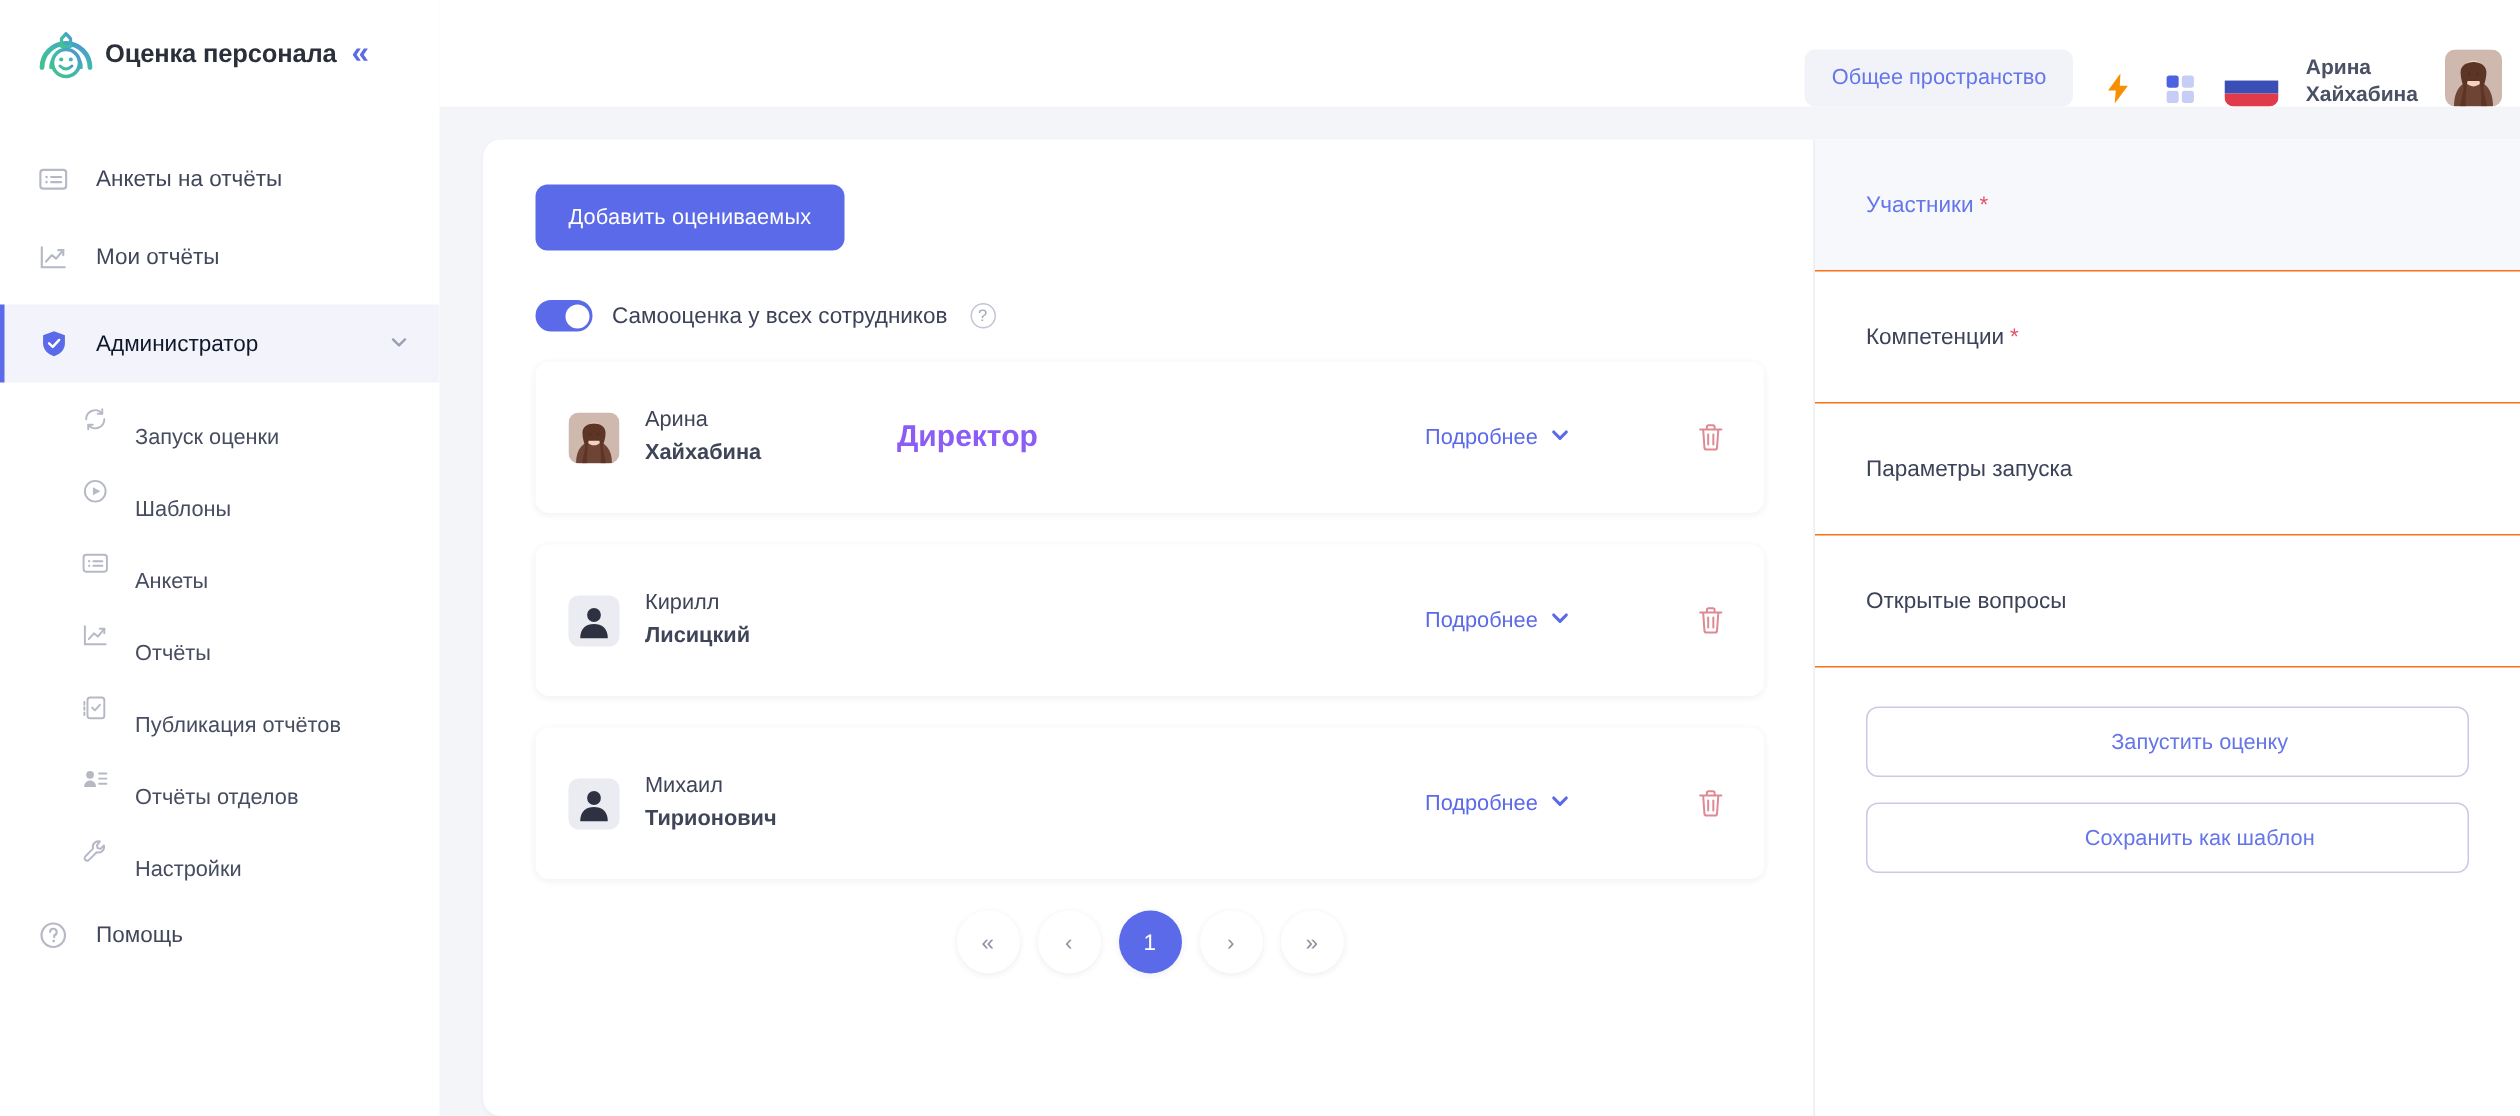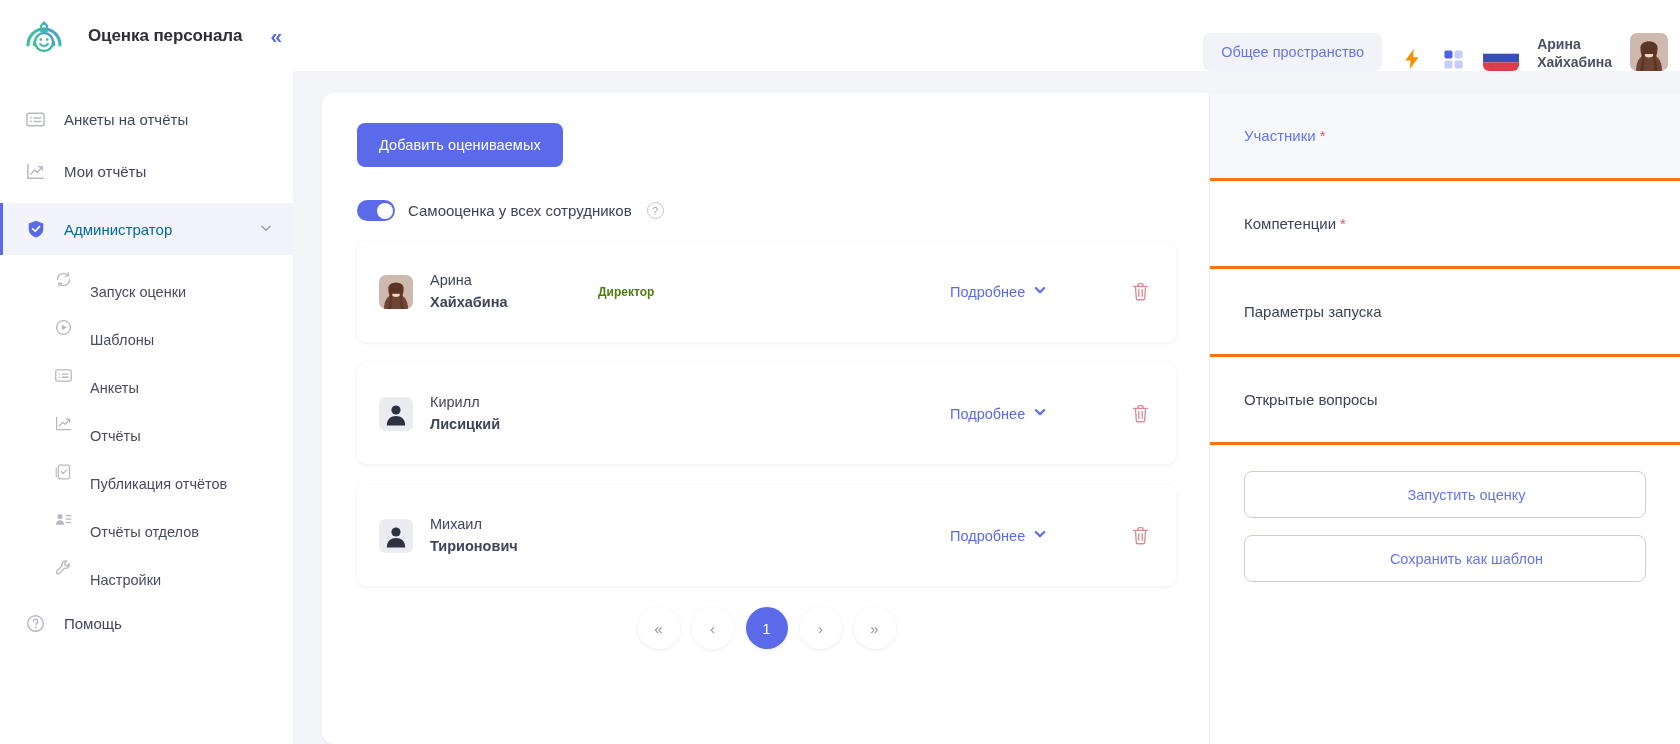--- a/index.html
+++ b/index.html
@@ -21,21 +21,21 @@
     height: 744px;
     background: #ffffff;
     position: relative;
     z-index: 5;
   }
   .brand {
     display: flex;
     align-items: center;
     height: 71px;
     padding: 0 20px 0 24px;
-    gap: 24px;
+    gap: 6px;
   }
   .logo-mark { width: 40px; height: 40px; flex: 0 0 40px; }
   .brand-title {
     font-size: 17px;
     font-weight: 700;
     color: #2b2f3a;
     letter-spacing: -0.1px;
     white-space: nowrap;
   }
   .collapse-btn {
@@ -54,21 +54,21 @@
     align-items: center;
     gap: 18px;
     height: 52px;
     padding: 0 20px 0 25px;
     cursor: pointer;
     position: relative;
   }
   .nav-item .ico { width: 21px; height: 21px; flex: 0 0 21px; display: flex; align-items: center; justify-content: center; color: #b5b9c6; }
   .nav-item .lbl { font-size: 15px; color: #41475a; white-space: nowrap; }
   .nav-item.active { background: #f3f4fb; }
-  .nav-item.active .lbl { color: #0369a1; }
+  .nav-item.active .lbl { color: #0f172a; }
   .nav-item.active::before {
     content: "";
     position: absolute; left: 0; top: 0; bottom: 0; width: 3px;
     background: #5b6ae8;
   }
   .nav-item .chev { margin-left: auto; color: #9aa0b2; font-size: 12px; }
   .nav-sub .nav-item { padding-left: 53px; gap: 16px; height: 48px; }
   .nav-sub .nav-item .lbl { font-size: 14.5px; color: #474d60; margin-top: 25px; }
   .nav-gap { height: 6px; }
 
@@ -186,21 +186,21 @@
   .emp-name {
     margin-left: 17px;
     font-size: 14.5px;
     color: #3f4558;
     line-height: 1.45;
     width: 168px;
     flex: 0 0 168px;
   }
   .emp-name .fn { display: block; }
   .emp-name .ln { display: block; font-weight: 700; }
-  .emp-role { font-size: 12px; font-weight: 700; color: #4d7c0f; flex: 1; }
+  .emp-role { font-size: 20px; font-weight: 700; color: #8b5cf6; flex: 1; }
   .emp-more {
     color: #5b6ae8; font-size: 14.5px; cursor: pointer;
     display: flex; align-items: center; gap: 8px;
     width: 176px; flex: 0 0 176px;
   }
   .emp-del {
     margin-left: auto; cursor: pointer; display: flex;
     align-items: center; justify-content: center;
     width: 28px; height: 28px;
   }
@@ -223,21 +223,21 @@
     border-left: 1px solid #edeef3;
     display: flex;
     flex-direction: column;
     box-shadow: 0 1px 3px rgba(30,40,80,.045);
   }
   .panel-sec {
     height: 88px;
     display: flex;
     align-items: center;
     padding: 0 34px;
-    border-bottom: 3px solid #f97316;
+    border-bottom: 1px solid #f97316;
     font-size: 15px;
     color: #3c4257;
     cursor: pointer;
   }
   .panel-sec.tinted { background: #f7f8fc; color: #6575ea; }
   .req { color: #e0536b; margin-left: 4px; }
   .panel-actions { padding: 26px 34px 0 34px; display: flex; flex-direction: column; gap: 17px; }
   .btn-outline {
     border: 1px solid #c7cbe6;
     background: #ffffff;

